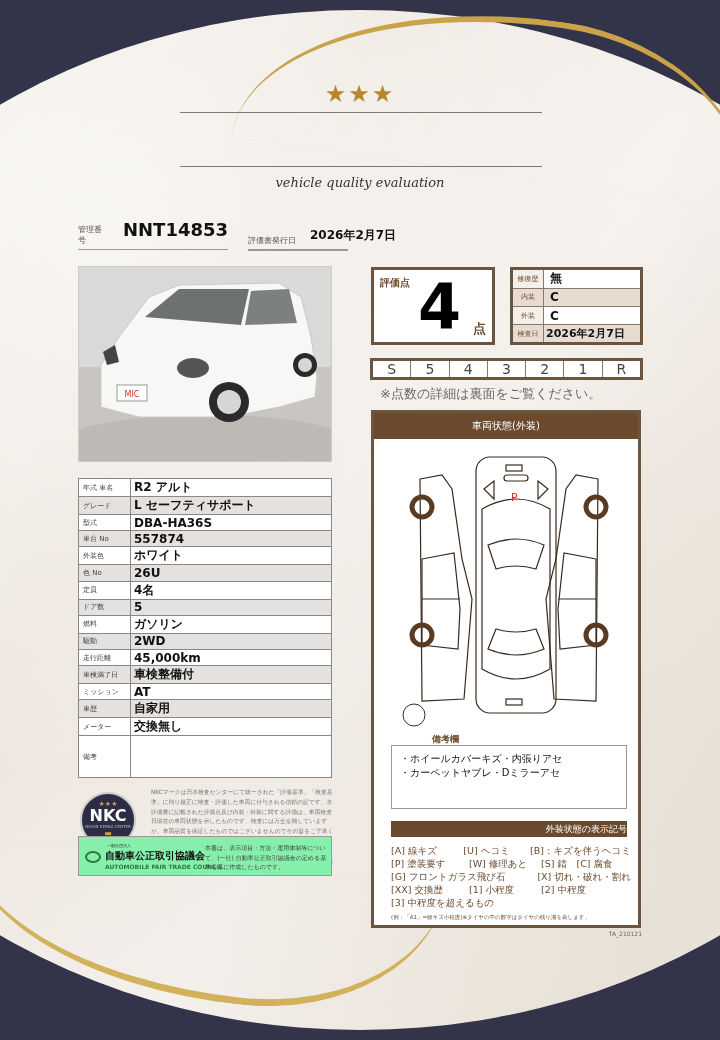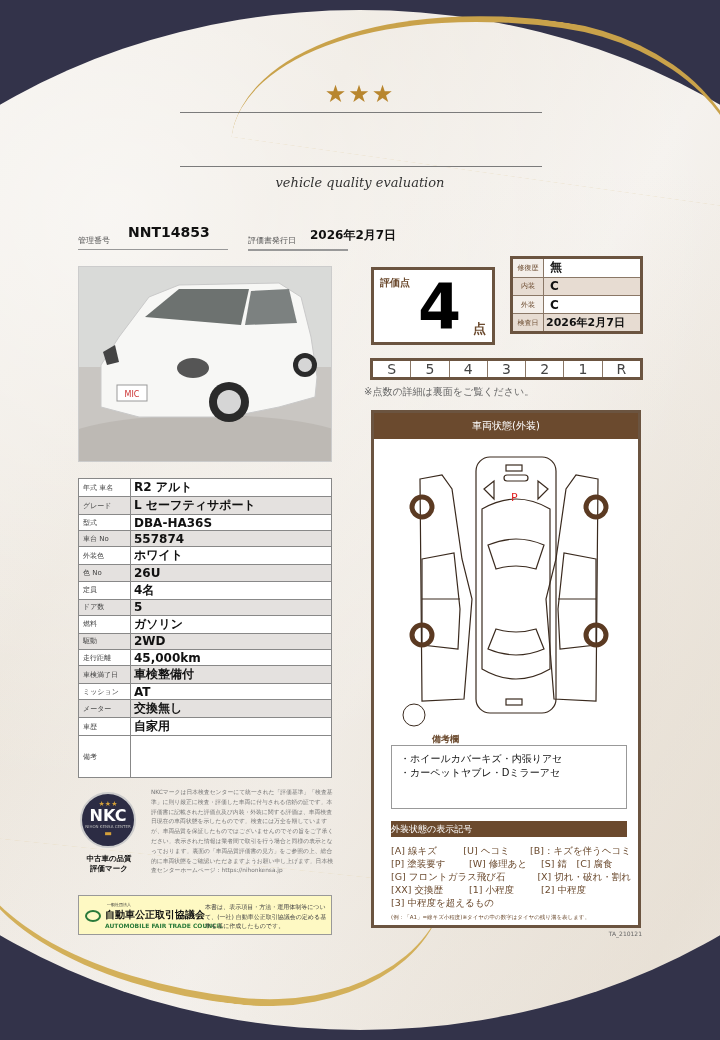--- a/index.html
+++ b/index.html
@@ -38,72 +38,72 @@
   .content { position: absolute; left: 0; top: 0; width: 720px; height: 1040px; }
 
   
   .stars { position: absolute; left: 0; width: 720px; top: 80px; text-align: center; color: #b8862e; font-size: 24px; letter-spacing: 2px; }
   .rule { position: absolute; left: 180px; width: 362px; height: 1px; background: #7b7b7b; }
   .title { position: absolute; left: 0; width: 720px; top: 116px; text-align: center; font-family: "DejaVu Serif", "Liberation Serif", serif; font-size: 40px; font-weight: bold; color: #35334a; letter-spacing: 4px; }
   .subtitle { position: absolute; left: 0; width: 720px; top: 175px; text-align: center; font-family: "DejaVu Serif", "Liberation Serif", serif; font-style: italic; font-size: 13px; color: #333; }
 
   .meta-row { position: absolute; top: 228px; height: 22px; border-bottom: 1px solid #999; display: flex; align-items: flex-end; padding-bottom: 3px; }
   .meta-label { font-size: 8px; color: #555; margin-right: 18px; }
-  .meta-value { font-size: 14px; font-weight: bold; position: relative; top: -6px; }
+  .meta-value { font-size: 18px; font-weight: bold; position: relative; top: -6px; }
 
   
   .photo { position: absolute; left: 78px; top: 266px; width: 254px; height: 196px; background: #e3e3e1; border: 1px solid #ccc; overflow: hidden; }
 
   
   .score-box { position: absolute; left: 371px; top: 267px; width: 124px; height: 78px; border: 3px solid #6b5440; background: #fff; }
   .score-label { position: absolute; left: 6px; top: 6px; font-size: 10px; color: #6b4a2e; font-weight: bold; }
   .score-num { position: absolute; left: 44px; top: 2px; font-size: 62px; font-weight: bold; color: #000; line-height: 70px; }
   .score-unit { position: absolute; right: 6px; bottom: 4px; font-size: 13px; color: #6b4a2e; font-weight: bold; }
 
-  .side-table { position: absolute; left: 510px; top: 256px; width: 133px; height: 78px; border: 3px solid #6b5440; background: #fff; border-collapse: collapse; }
+  .side-table { position: absolute; left: 510px; top: 267px; width: 133px; height: 78px; border: 3px solid #6b5440; background: #fff; border-collapse: collapse; }
   .side-table td { border: 1px solid #8a7766; height: 18px; font-size: 12px; }
   .side-table td.lab { width: 32px; font-size: 7px; text-align: center; color: #6b4a2e; background: #f4efea; }
   .side-table tr.shaded td { background: #e7dcd2; }
   .side-table td.val { padding-left: 6px; font-weight: bold; }
 
   .scale { position: absolute; left: 370px; top: 358px; width: 273px; height: 22px; border: 3px solid #6b5440; display: flex; background: #fff; }
   .scale div { flex: 1; border-right: 1px solid #8a7766; text-align: center; font-size: 14px; line-height: 16px; color: #444; }
   .scale div:last-child { border-right: none; }
-  .scale-note { position: absolute; left: 364px; top: 385px; font-size: 10px; color: #666; }
+  .scale-note { position: absolute; left: 380px; top: 385px; font-size: 13px; color: #666; }
 
   
   .spec { position: absolute; left: 78px; top: 478px; width: 254px; border-collapse: collapse; background: #fff; }
   .spec td { border: 1px solid #888; height: 16.2px; }
   .spec td.lab { width: 52px; font-size: 7px; color: #444; padding-left: 4px; background: #fff; }
   .spec tr:nth-child(even) td { background: #e4e1df; }
   .spec td.val { font-size: 12px; font-weight: bold; padding-left: 3px; }
   .spec tr.remarks td { height: 42px; background: #fff; }
 
   
   .ext { position: absolute; left: 371px; top: 410px; width: 270px; height: 518px; border: 3px solid #6b5440; background: #fff; }
   .ext-head { height: 26px; background: #6b4a2e; color: #fff; font-size: 10px; text-align: center; line-height: 26px; }
   .diagram { position: absolute; left: 28px; top: 36px; }
   .remarks-label { position: absolute; left: 12px; top: 320px; font-size: 9px; color: #6b4a2e; font-weight: bold; margin-left: 46px; }
   .remarks-box { position: absolute; left: 17px; top: 332px; width: 236px; height: 64px; border: 1px solid #999; padding: 6px 8px; font-size: 10px; line-height: 14px; }
-  .legend-head { position: absolute; left: 17px; top: 408px; width: 236px; height: 16px; background: #6b4a2e; color: #fff; font-size: 9px; text-align: left; line-height: 16px; }
+  .legend-head { position: absolute; left: 17px; top: 408px; width: 236px; height: 16px; background: #6b4a2e; color: #fff; font-size: 9px; text-align: right; line-height: 16px; }
   .legend { position: absolute; left: 17px; top: 431px; width: 240px; font-size: 9.5px; color: #6b4a2e; line-height: 13px; }
   .legend .row { display: flex; white-space: nowrap; }
   .legend .c1 { width: 78px; } .legend .c2 { width: 72px; }
   .legend .tiny { font-size: 5.5px; margin-top: 2px; }
   .code-label { position: absolute; right: 78px; top: 930px; font-size: 6px; color: #666; }
 
   
   .nkc-badge { position: absolute; left: 80px; top: 792px; width: 56px; height: 56px; border-radius: 50%; background: #2c2c44; border: 2px solid #ccc; text-align: center; color: #fff; }
   .nkc-stars { font-size: 7px; color: #d4a03a; margin-top: 6px; }
   .nkc-text { font-size: 16px; font-weight: bold; line-height: 16px; }
   .nkc-sub { font-size: 4px; color: #bbb; }
   .nkc-caption { position: absolute; left: 80px; top: 854px; width: 58px; font-size: 7.5px; font-weight: bold; text-align: center; line-height: 10px; }
   .nkc-desc { position: absolute; left: 151px; top: 788px; width: 184px; font-size: 5.8px; line-height: 9.8px; color: #777; }
 
-  .fair { position: absolute; left: 78px; top: 895px; width: 254px; height: 40px; border: 1px solid #999; background: #fef9c3; }
+  .fair { position: absolute; left: 78px; top: 836px; width: 254px; height: 40px; border: 1px solid #999; background: #86efac; }
   .fair-logo { position: absolute; left: 6px; top: 14px; width: 16px; height: 12px; border: 2px solid #2a7a3a; border-radius: 50%; }
   .fair-small { position: absolute; left: 28px; top: 6px; font-size: 4px; color: #333; }
   .fair-name { position: absolute; left: 26px; top: 12px; font-size: 10px; font-weight: bold; color: #111; }
   .fair-en { position: absolute; left: 26px; top: 26px; font-size: 6px; color: #2a7a3a; font-weight: bold; }
   .fair-desc { position: absolute; left: 126px; top: 6px; width: 124px; font-size: 6px; line-height: 9.5px; color: #444; }
 </style>
 </head>
 <body>
 
 <div class="paper"></div>
@@ -234,26 +234,26 @@
         </tr>
     <tr>
           <td class="lab">車検満了日</td>
           <td class="val">車検整備付</td>
         </tr>
     <tr>
           <td class="lab">ミッション</td>
           <td class="val">AT</td>
         </tr>
     <tr>
+          <td class="lab">車歴</td>
+          <td class="val">自家用</td>
+        </tr>
+    <tr>
           <td class="lab">メーター</td>
           <td class="val">交換無し</td>
-        </tr>
-    <tr>
-          <td class="lab">車歴</td>
-          <td class="val">自家用</td>
         </tr>
     <tr class="remarks">
           <td class="lab">備考</td>
           <td class="val"></td>
         </tr>
   </tbody>
     </table>
 
   <div class="ext">
     <div class="ext-head">車両状態(外装)</div>

